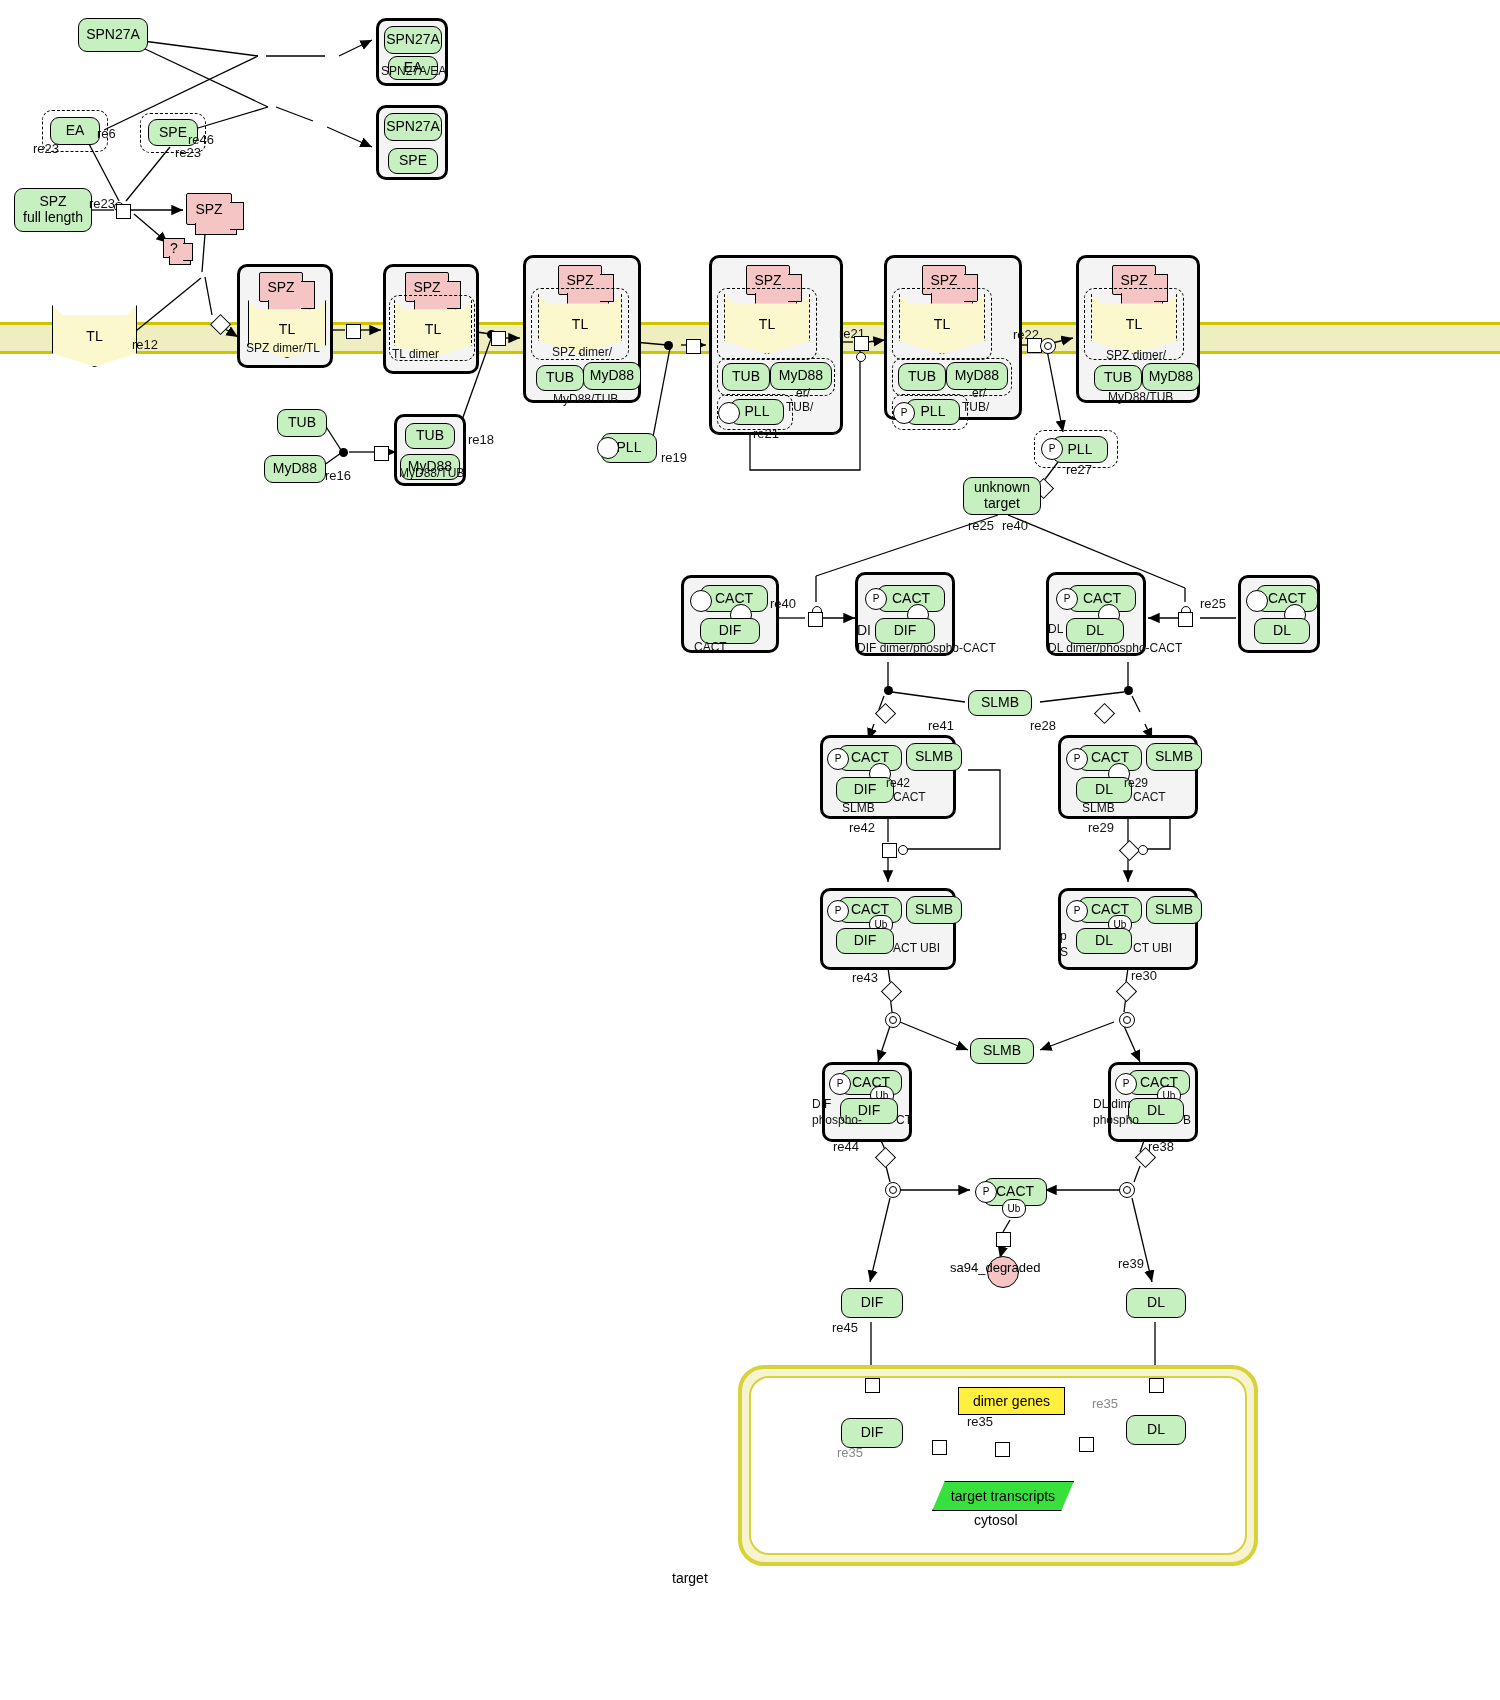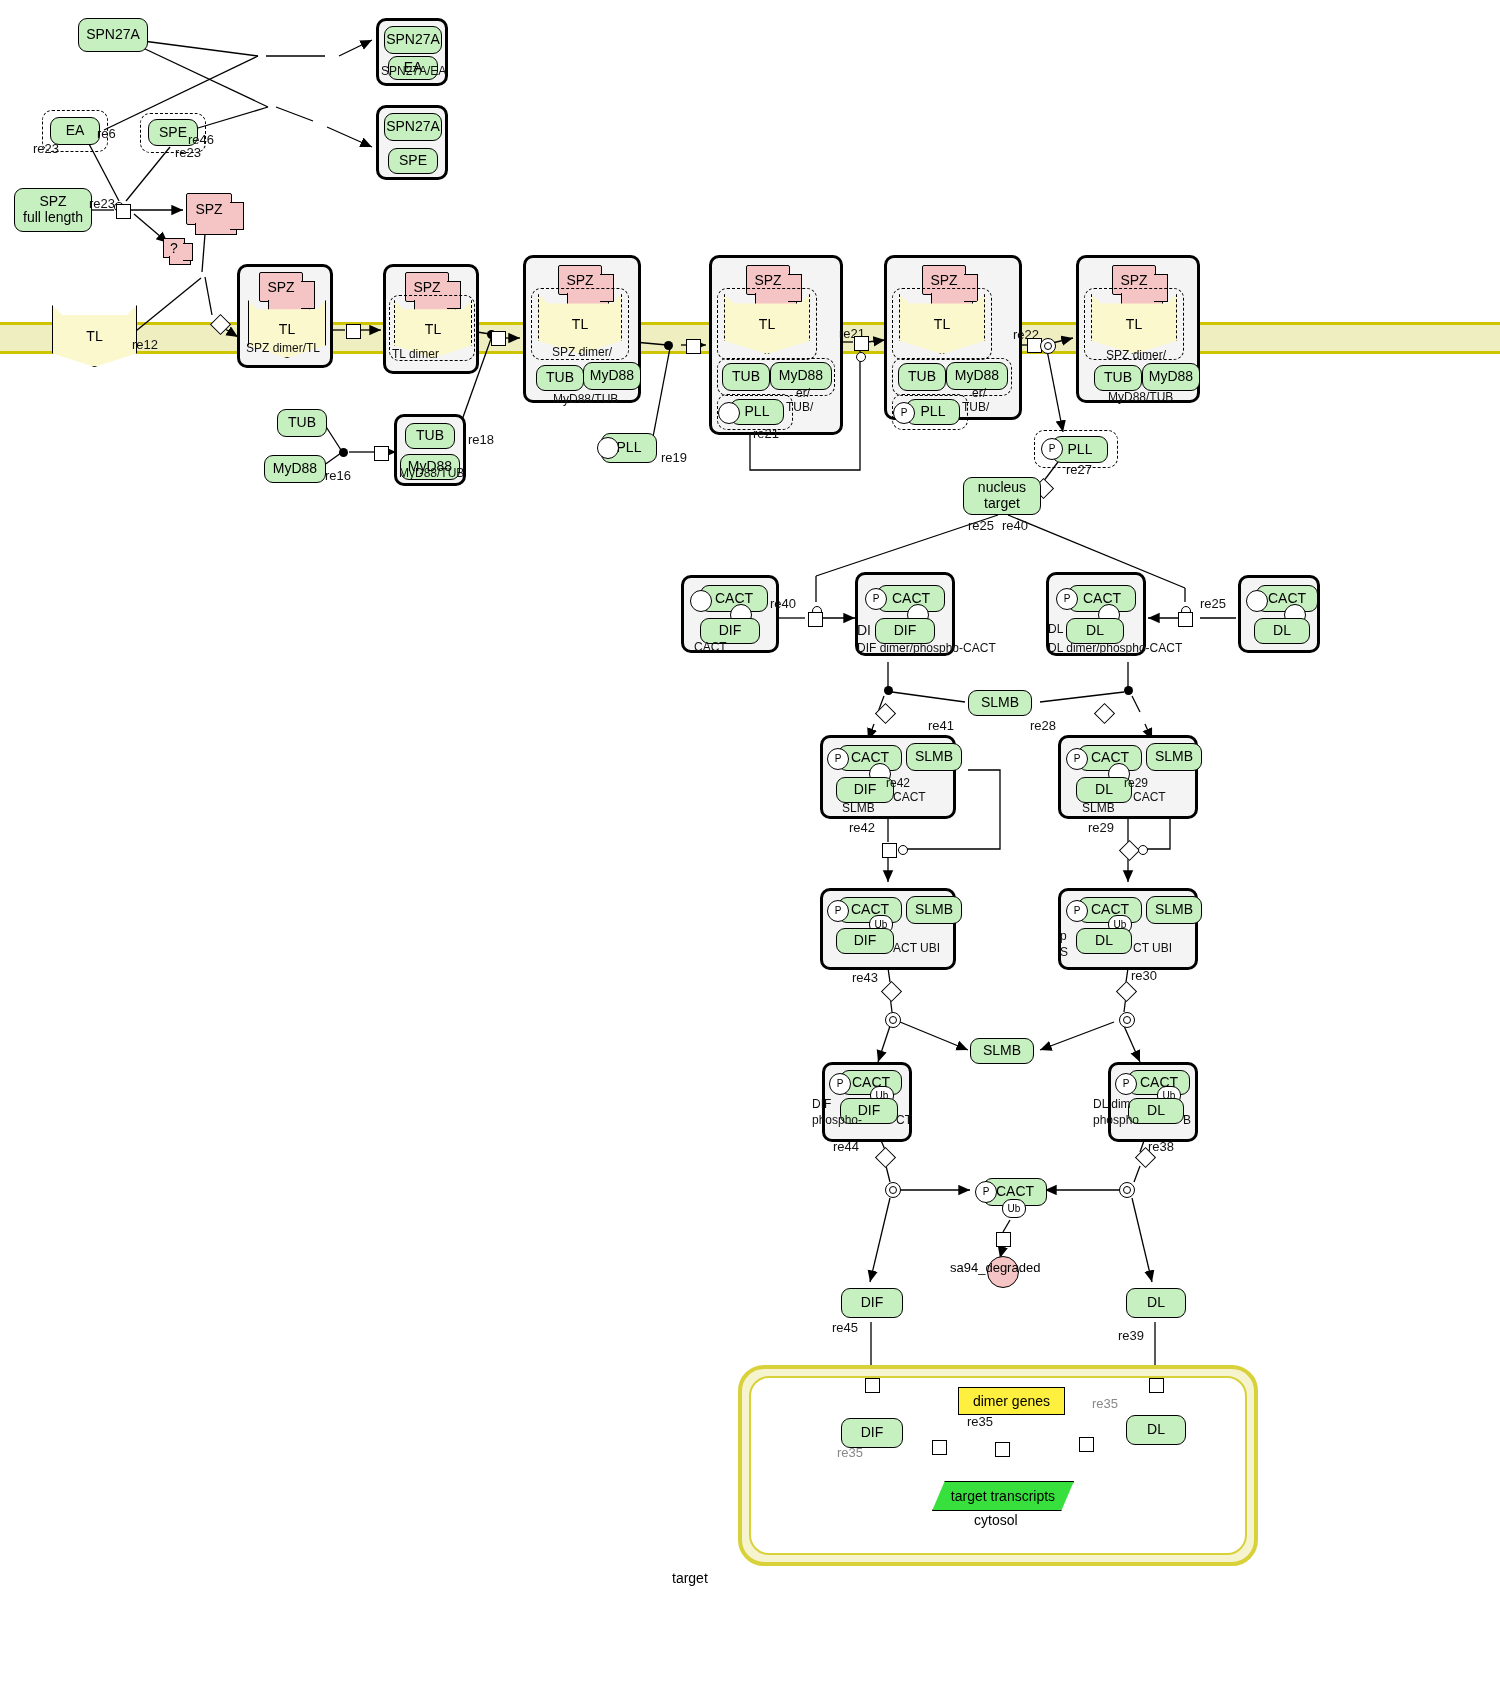--- a/index.html
+++ b/index.html
@@ -436,21 +436,21 @@
   <div class="node macro" style="left:1052px;top:436px;width:56px;height:27px;">
     <span>PLL</span>
   </div>
   <div class="sv" style="left:1041px;top:438px;">
     <span>P</span>
   </div>
   <div class="rlab" style="left:1066px;top:462px;">re27</div>
   <div class="proc rot" style="left:1036px;top:481px;"></div>
 
   <div class="node macro" style="left:963px;top:477px;width:78px;height:38px;flex-direction:column;">
-    <span>nucleus</span>
+    <span>unknown</span>
     <span>target</span>
   </div>
   <div class="rlab" style="left:968px;top:518px;">re25</div>
   <div class="rlab" style="left:1002px;top:518px;">re40</div>
 
   <div class="node complex" style="left:681px;top:575px;width:98px;height:78px;"></div>
   <div class="node macro" style="left:700px;top:585px;width:68px;height:27px;">
     <span>CACT</span>
   </div>
   <div class="sv blank" style="left:690px;top:590px;"></div>
@@ -657,21 +657,21 @@
   <div class="sink" style="left:987px;top:1256px;"></div>
   <div class="freelab" style="left:950px;top:1260px;font-size:13px;">sa94_degraded</div>
 
   <div class="node macro multi" style="left:841px;top:1288px;width:62px;height:30px;">
     <span>DIF</span>
   </div>
   <div class="rlab" style="left:832px;top:1320px;">re45</div>
   <div class="node macro multi" style="left:1126px;top:1288px;width:60px;height:30px;">
     <span>DL</span>
   </div>
-  <div class="rlab" style="left:1118px;top:1328px;">re39</div>
+  <div class="rlab" style="left:1118px;top:1256px;">re39</div>
 
   <div class="nucleus" style="left:738px;top:1365px;width:512px;height:193px;">
     <div class="inner"></div>
   </div>
   <div class="proc" style="left:865px;top:1378px;"></div>
   <div class="proc" style="left:1149px;top:1378px;"></div>
 
   <div class="node macro multi" style="left:841px;top:1418px;width:62px;height:30px;">
     <span>DIF</span>
   </div>

